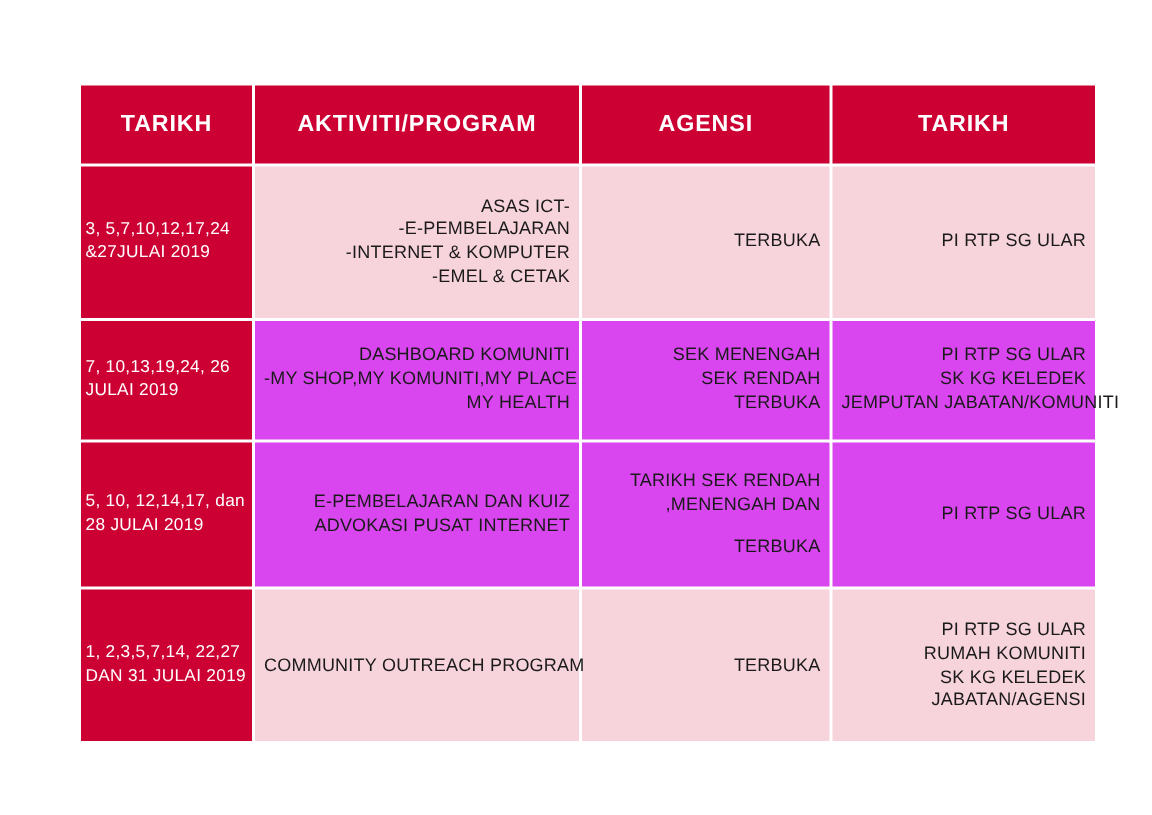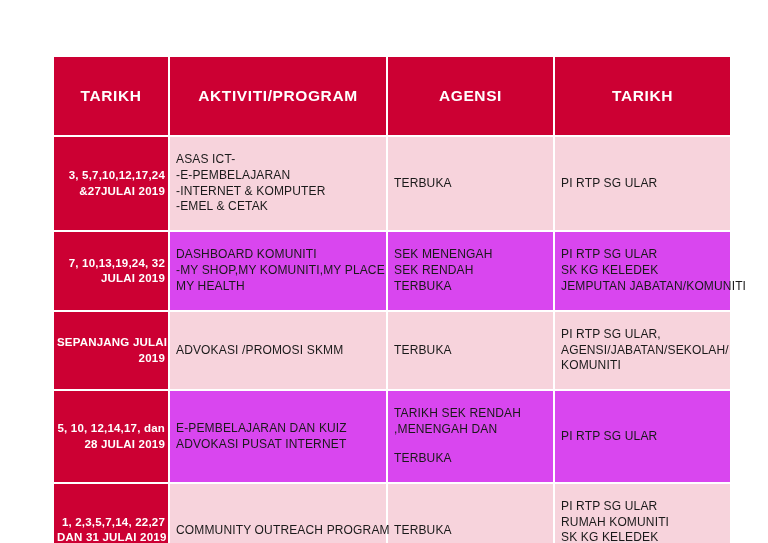--- a/index.html
+++ b/index.html
@@ -38,44 +38,44 @@
   
   thead th {
     background: #CC0033;
     color: #ffffff;
     font-size: 15.5px;
     font-weight: bold;
     letter-spacing: 0.6px;
     text-align: center;
     vertical-align: middle;
     height: 44px;
-    padding: 17px 4px;
+    padding: 4px 4px;
     border: 0;
   }
 
   
   td.date-cell {
     background: #CC0033;
     color: #ffffff;
     font-size: 11.5px;
-    font-weight: bold;
+    font-weight: normal;
     letter-spacing: 0.2px;
-    text-align: right;
+    text-align: left;
     vertical-align: middle;
     padding: 4px 3px;
     line-height: 1.35;
   }
 
   
   td.body-cell {
     color: #1a1a1a;
     font-size: 12px;
-    text-align: left;
+    text-align: right;
     vertical-align: middle;
-    padding: 15px 6px;
+    padding: 5px 6px;
     line-height: 1.32;
     letter-spacing: 0.15px;
   }
 
   tr.shade-light td.body-cell { background: #F7D3DC; }
   tr.shade-dark  td.body-cell { background: #d946ef; }
 
   .cell-line { display: block; white-space: pre; }
   .cell-line.spacer { height: 13px; }
 </style>
@@ -112,54 +112,37 @@
           </td>
           <td class="body-cell">
             <span class="cell-line">TERBUKA</span>
           </td>
           <td class="body-cell">
             <span class="cell-line">PI RTP SG ULAR</span>
           </td>
         </tr>
         <tr class="shade-dark">
           <td class="date-cell">
-            <span class="cell-line">7, 10,13,19,24, 32</span>
+            <span class="cell-line">7, 10,13,19,24, 26</span>
             <span class="cell-line">JULAI 2019</span>
           </td>
           <td class="body-cell">
             <span class="cell-line">DASHBOARD KOMUNITI</span>
             <span class="cell-line">-MY SHOP,MY KOMUNITI,MY PLACE</span>
             <span class="cell-line">MY HEALTH</span>
           </td>
           <td class="body-cell">
             <span class="cell-line">SEK MENENGAH</span>
             <span class="cell-line">SEK RENDAH</span>
             <span class="cell-line">TERBUKA</span>
           </td>
           <td class="body-cell">
             <span class="cell-line">PI RTP SG ULAR</span>
             <span class="cell-line">SK KG KELEDEK</span>
             <span class="cell-line">JEMPUTAN JABATAN/KOMUNITI</span>
-          </td>
-        </tr>
-        <tr class="shade-light">
-          <td class="date-cell">
-            <span class="cell-line">SEPANJANG JULAI</span>
-            <span class="cell-line">2019</span>
-          </td>
-          <td class="body-cell">
-            <span class="cell-line">ADVOKASI /PROMOSI SKMM</span>
-          </td>
-          <td class="body-cell">
-            <span class="cell-line">TERBUKA</span>
-          </td>
-          <td class="body-cell">
-            <span class="cell-line">PI RTP SG ULAR,</span>
-            <span class="cell-line">AGENSI/JABATAN/SEKOLAH/</span>
-            <span class="cell-line">KOMUNITI</span>
           </td>
         </tr>
         <tr class="shade-dark">
           <td class="date-cell">
             <span class="cell-line">5, 10, 12,14,17, dan</span>
             <span class="cell-line">28 JULAI 2019</span>
           </td>
           <td class="body-cell">
             <span class="cell-line">E-PEMBELAJARAN DAN KUIZ</span>
             <span class="cell-line">ADVOKASI PUSAT INTERNET</span>

